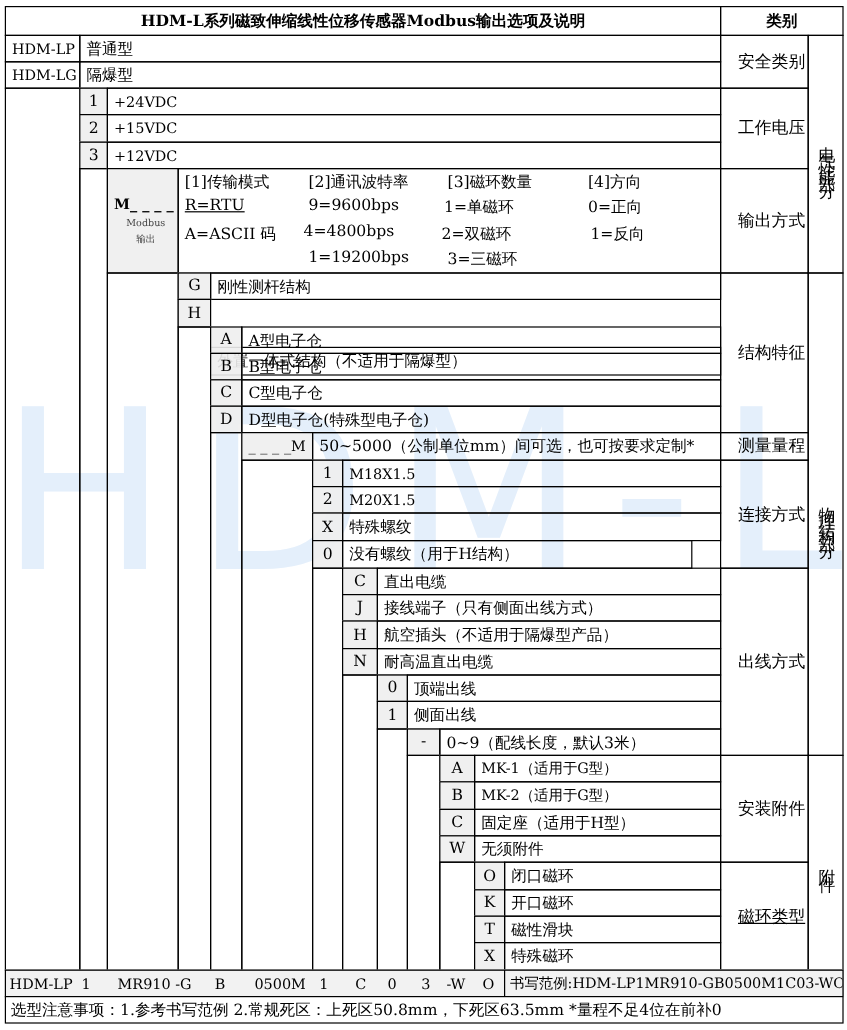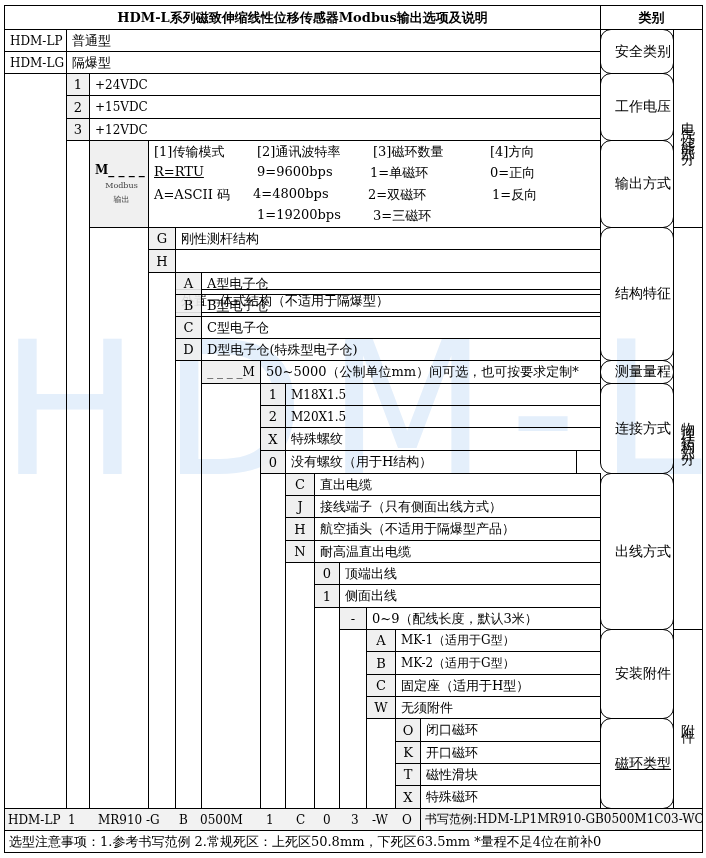--- a/index.html
+++ b/index.html
@@ -7,21 +7,21 @@
          font-family:"DejaVu Serif","Liberation Serif",serif; color:#000; }
   .wm { position:absolute; left:0; top:330px; width:706px; height:160px;
         font-family:"DejaVu Sans","Liberation Sans",sans-serif; font-size:186px; line-height:160px;
         color:#e4effb; letter-spacing:22px; text-align:center; z-index:0; pointer-events:none; white-space:nowrap; }
   .c { position:absolute; box-sizing:border-box; border:1px solid #000; font-size:13px;
        display:flex; align-items:center; padding-left:5px; white-space:nowrap; overflow:hidden; z-index:1; }
   .c.code { background:rgba(238,238,238,0.9); justify-content:center; padding-left:0; }
   .c.tx { background:transparent; }
   .c.vert { flex-direction:column; justify-content:center; padding-left:0; line-height:21px; font-size:14px;}
   .title { font-weight:bold; font-size:13px; justify-content:center; padding-left:0; }
-  .cat { font-size:14px; justify-content:center; padding-left:12px; font-family:"DejaVu Sans","Liberation Sans",sans-serif;border-radius:11px; }
+  .cat { font-size:14px; justify-content:center; padding-left:12px; font-family:"DejaVu Sans","Liberation Sans",sans-serif; }
   .mod { flex-direction:column; align-items:flex-start; justify-content:center; padding-left:5px; background:rgba(238,238,238,0.9);}
   .mod .m1 { font-size:12px; font-weight:bold; }
   .mod .m2, .mod .m3 { font-size:8px; color:#444; align-self:center; margin-top:4px; }
   .grid4 { position:absolute; z-index:1; font-size:13px; }
   .grid4 span { position:absolute; white-space:nowrap; }
   .ex { background:#f2f2f2; }
   .exs { position:absolute; z-index:2; font-size:12px; top:810px; height:20px; line-height:20px; white-space:nowrap; }
 </style>
 </head>
 <body>
@@ -170,21 +170,21 @@
   <span style="writing-mode:vertical-rl;letter-spacing:6px;font-family:'DejaVu Sans',sans-serif;">附件</span>
 </div>
 
 <div class="c ex" style="left:4px;top:808px;width:699px;height:23px;"></div>
 <div class="c ex" style="left:420px;top:808px;width:283px;height:23px;font-size:12px;padding-left:4px;">书写范例:HDM-LP1MR910-GB0500M1C03-WO</div>
 <span class="exs" style="left:8px;">HDM-LP</span>
 <span class="exs" style="left:68px;">1</span>
 <span class="exs" style="left:98px;">MR910</span>
 <span class="exs" style="left:146px;">-G</span>
 <span class="exs" style="left:179px;">B</span>
-<span class="exs" style="left:200px;text-align:center;">0500M</span>
+<span class="exs" style="left:212px;text-align:center;">0500M</span>
 <span class="exs" style="left:266px;">1</span>
 <span class="exs" style="left:296px;">C</span>
 <span class="exs" style="left:323px;">0</span>
 <span class="exs" style="left:351px;">3</span>
 <span class="exs" style="left:372px;">-W</span>
 <span class="exs" style="left:402px;">O</span>
 
 <div class="c tx" style="left:4px;top:830px;width:699px;height:23px;padding-left:4px;background:#fff;">选型注意事项：1.参考书写范例  2.常规死区：上死区50.8mm，下死区63.5mm   *量程不足4位在前补0</div>
 
 </body></html>

